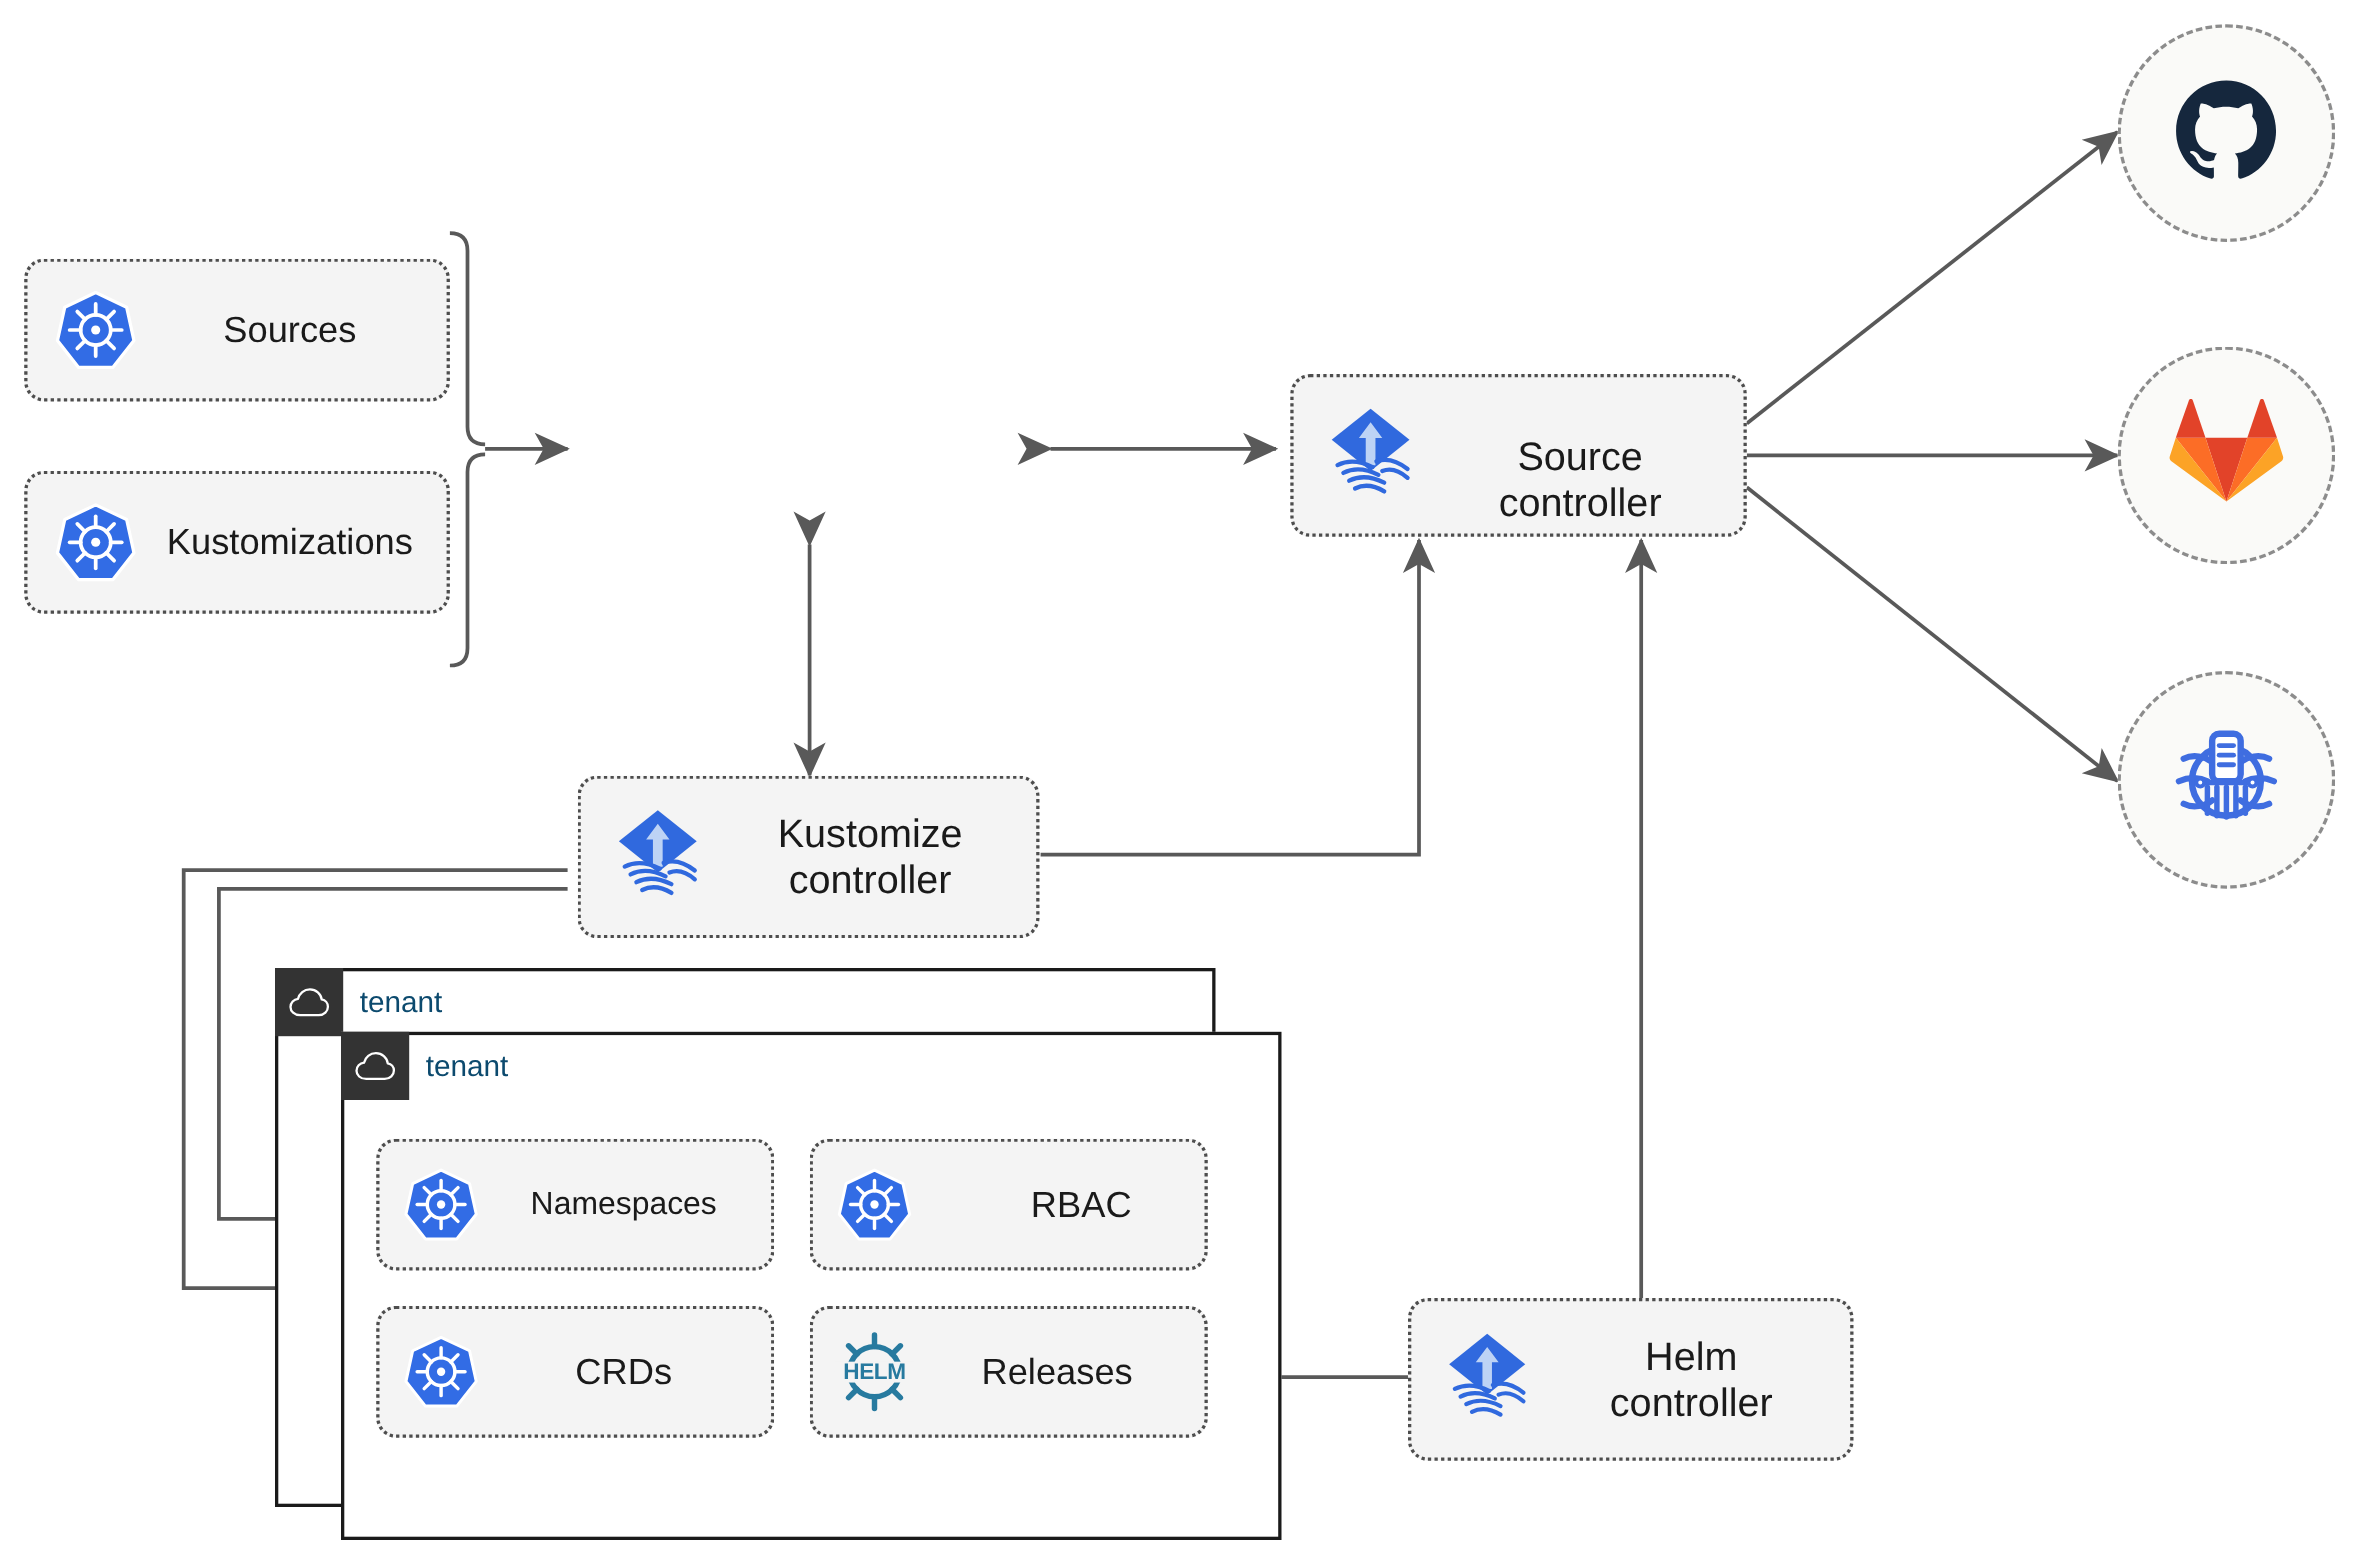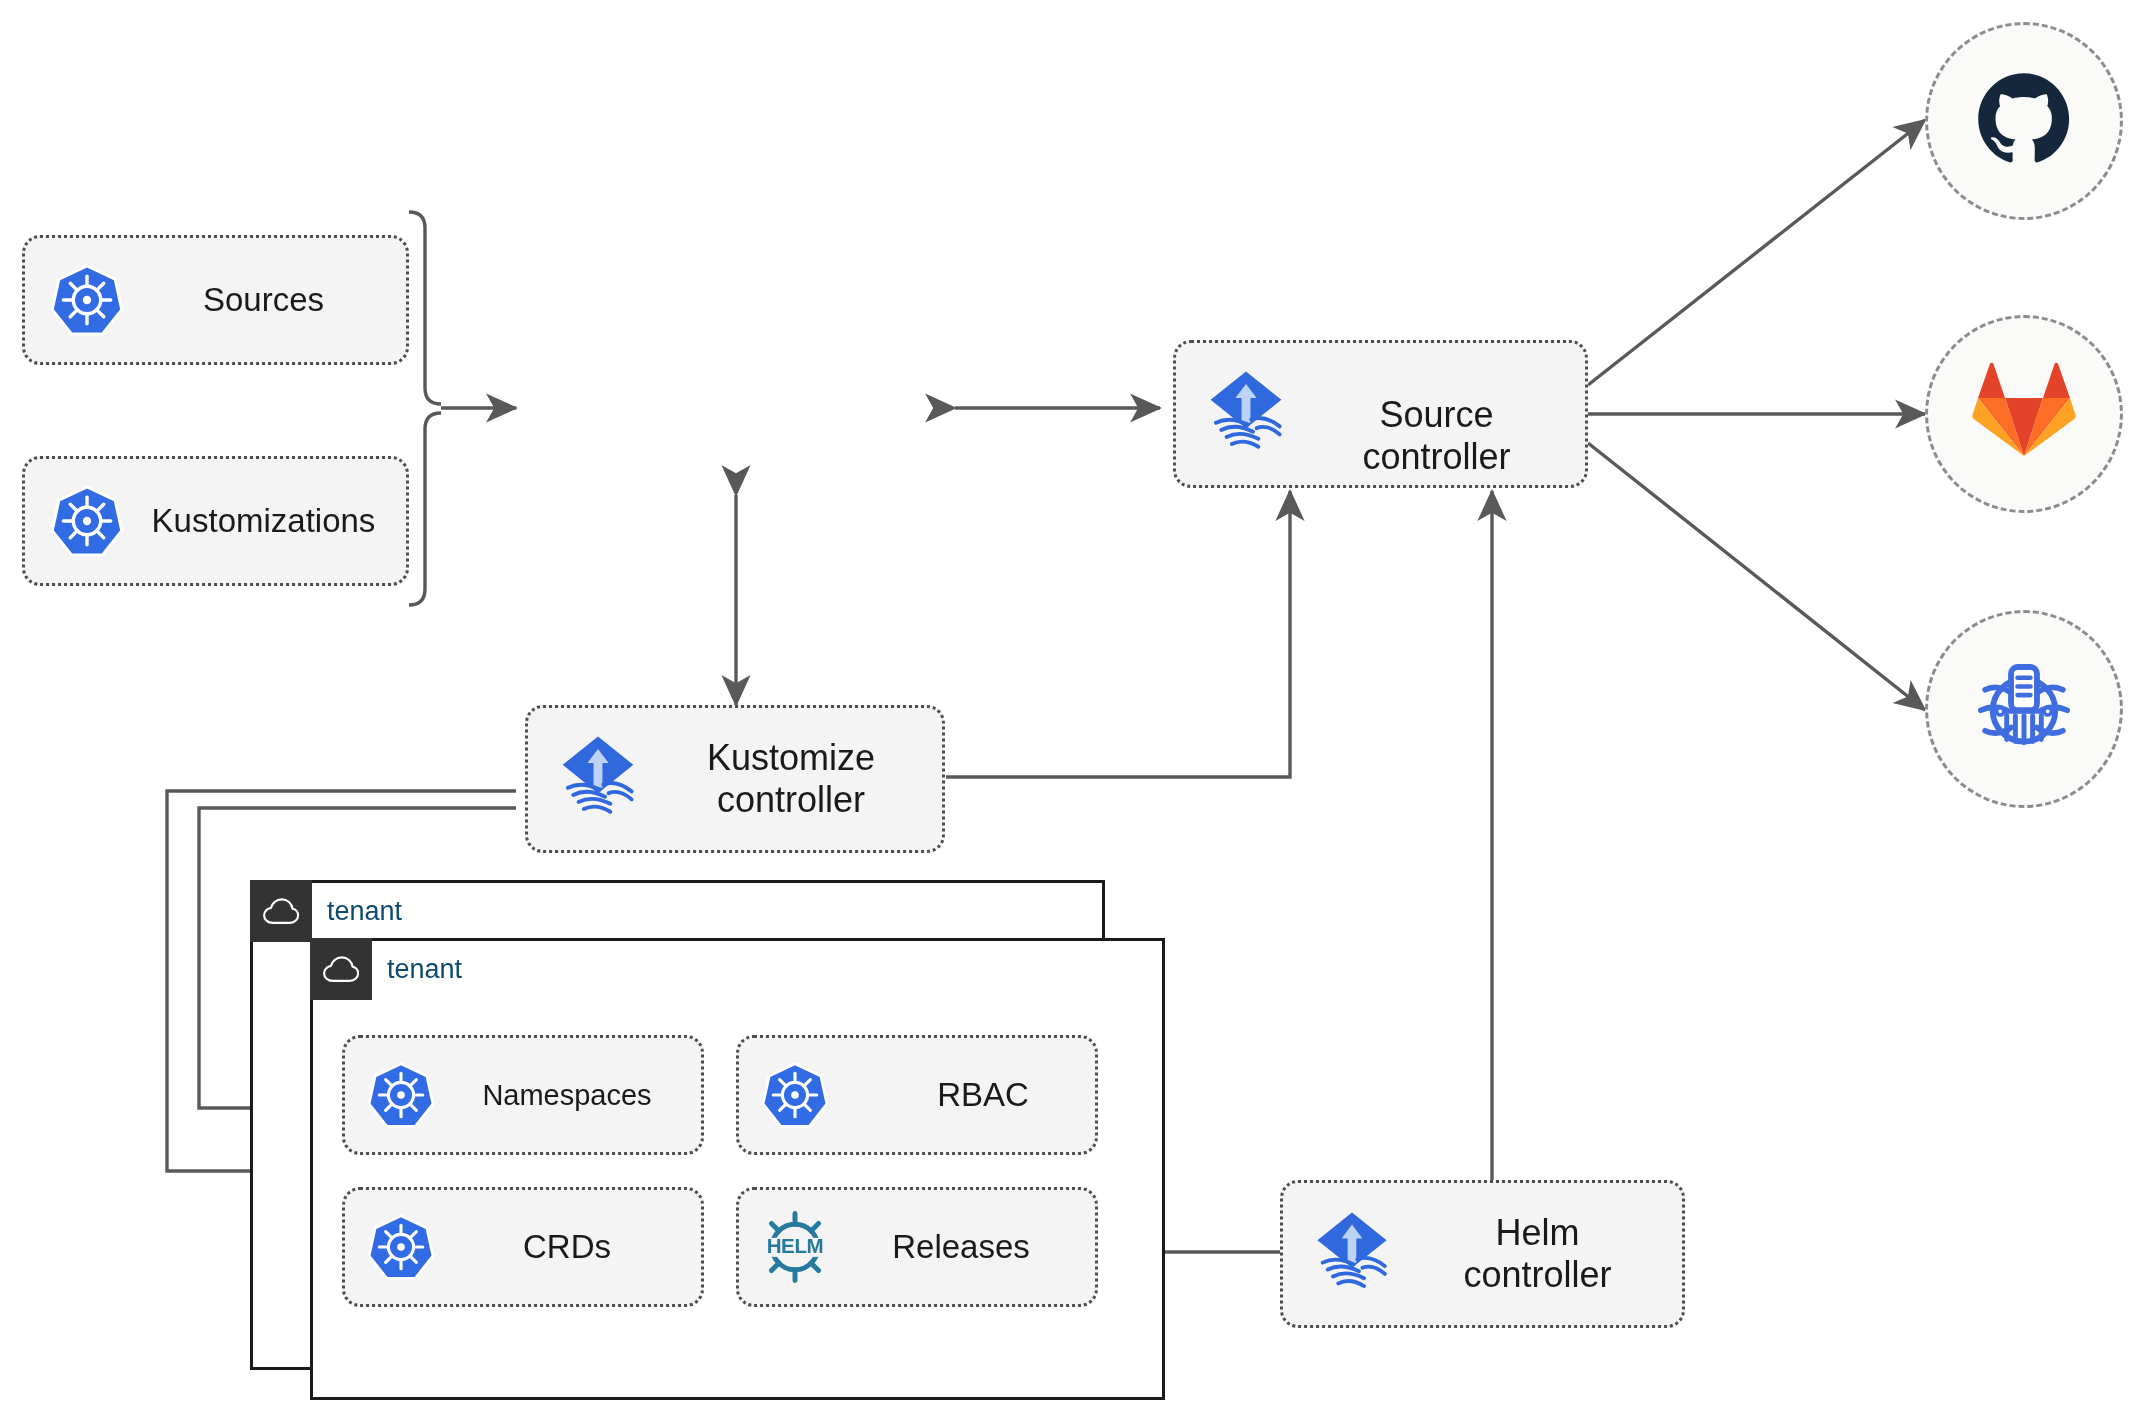--- a/index.html
+++ b/index.html
@@ -174,21 +174,21 @@
           <line x1="63" y1="63" x2="72.6" y2="72.6"></line>
           <line x1="72.6" y1="27.4" x2="63" y2="37"></line>
           <line x1="37" y1="63" x2="27.4" y2="72.6"></line>
         </g>
         <circle cx="50" cy="50" r="5.6" fill="#ffffff"></circle>
       </svg>
     </span>
     <span class="lbl" style="font-size:33px;">Sources</span>
   </div>
 
-  <div class="rbox" style="left:22px; top:456px; width:387px; height:130px; padding:0 14px;">
+  <div class="rbox" style="left:22px; top:428px; width:387px; height:130px; padding:0 14px;">
     <span class="ico" style="width:96px;">
       <svg class="k8s-logo" width="74" height="74" viewBox="0 0 100 100" aria-hidden="true">
         <polygon points="50,4 88,22 97,63 71,96 29,96 3,63 12,22" fill="#326CE5" stroke="#ffffff" stroke-width="4" stroke-linejoin="round"></polygon>
         <g stroke="#ffffff" stroke-width="4.6" stroke-linecap="round" fill="none">
           <circle cx="50" cy="50" r="18.5"></circle>
           <line x1="50" y1="18" x2="50" y2="31.5"></line>
           <line x1="50" y1="68.5" x2="50" y2="82"></line>
           <line x1="18" y1="50" x2="31.5" y2="50"></line>
           <line x1="68.5" y1="50" x2="82" y2="50"></line>
           <line x1="27.4" y1="27.4" x2="37" y2="37"></line>

